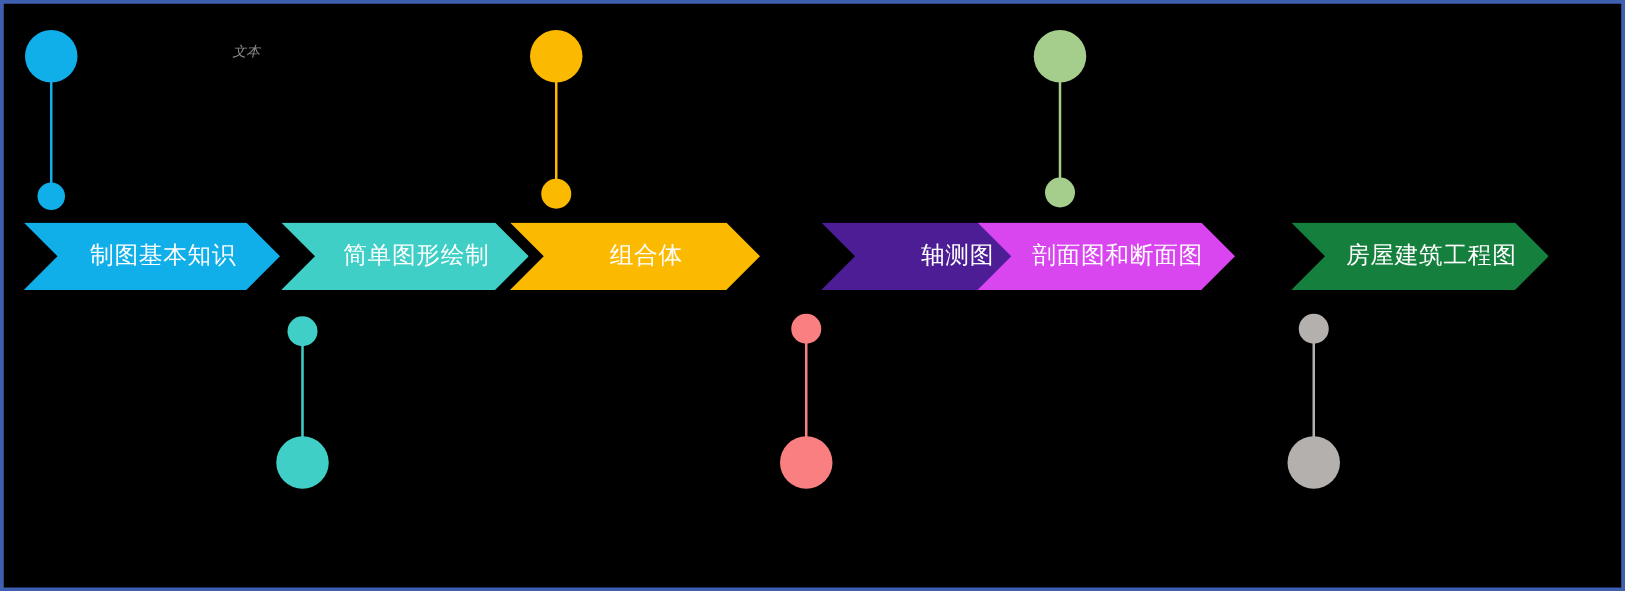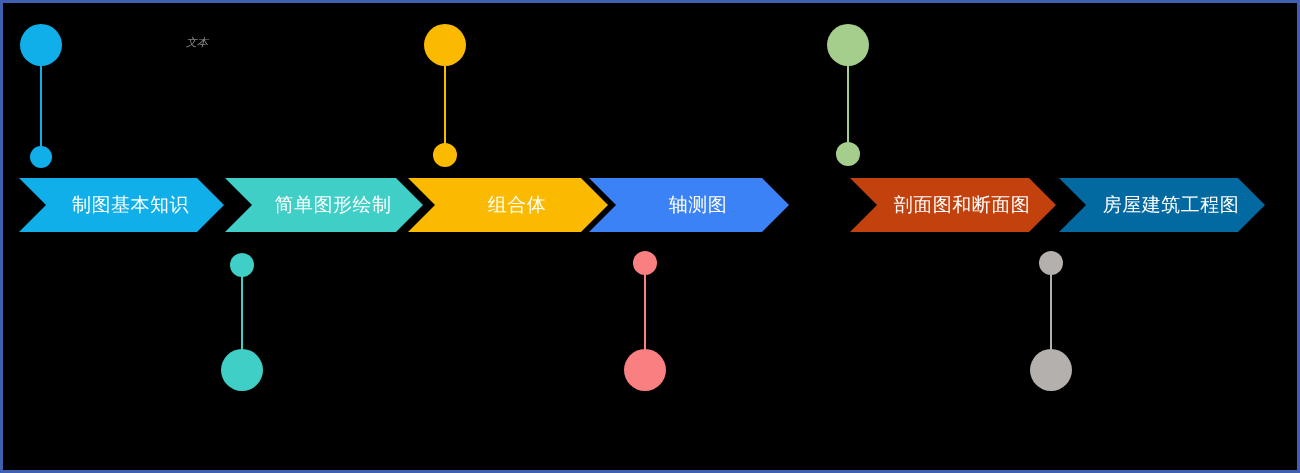--- a/index.html
+++ b/index.html
@@ -119,24 +119,24 @@
   <div class="chev-band" id="chev-band">
       <div class="chev" style="left: 16px; width: 205px; background: rgb(16, 175, 234);">
         <span class="chev-label">制图基本知识</span>
       </div>
       <div class="chev" style="left: 222px; width: 198px; background: rgb(63, 207, 198);">
         <span class="chev-label">简单图形绘制</span>
       </div>
       <div class="chev" style="left: 405px; width: 200px; background: rgb(251, 186, 0);">
         <span class="chev-label">组合体</span>
       </div>
-      <div class="chev" style="left: 586px; width: 200px; background: #3b82f6; justify-content: center;">
+      <div class="chev" style="left: 654px; width: 200px; background: #4c1d95; justify-content: center;">
         <span class="chev-label">轴测图</span>
       </div>
-      <div class="chev" style="left: 847px; width: 206px; background: #c2410c;">
+      <div class="chev" style="left: 779px; width: 206px; background: #d946ef;">
         <span class="chev-label">剖面图和断面图</span>
       </div>
-      <div class="chev" style="left: 1056px; width: 206px; background: #0369a1;">
+      <div class="chev" style="left: 1030px; width: 206px; background: #15803d;">
         <span class="chev-label">房屋建筑工程图</span>
       </div>
     </div>
 
 </div>
 
 </body></html>

